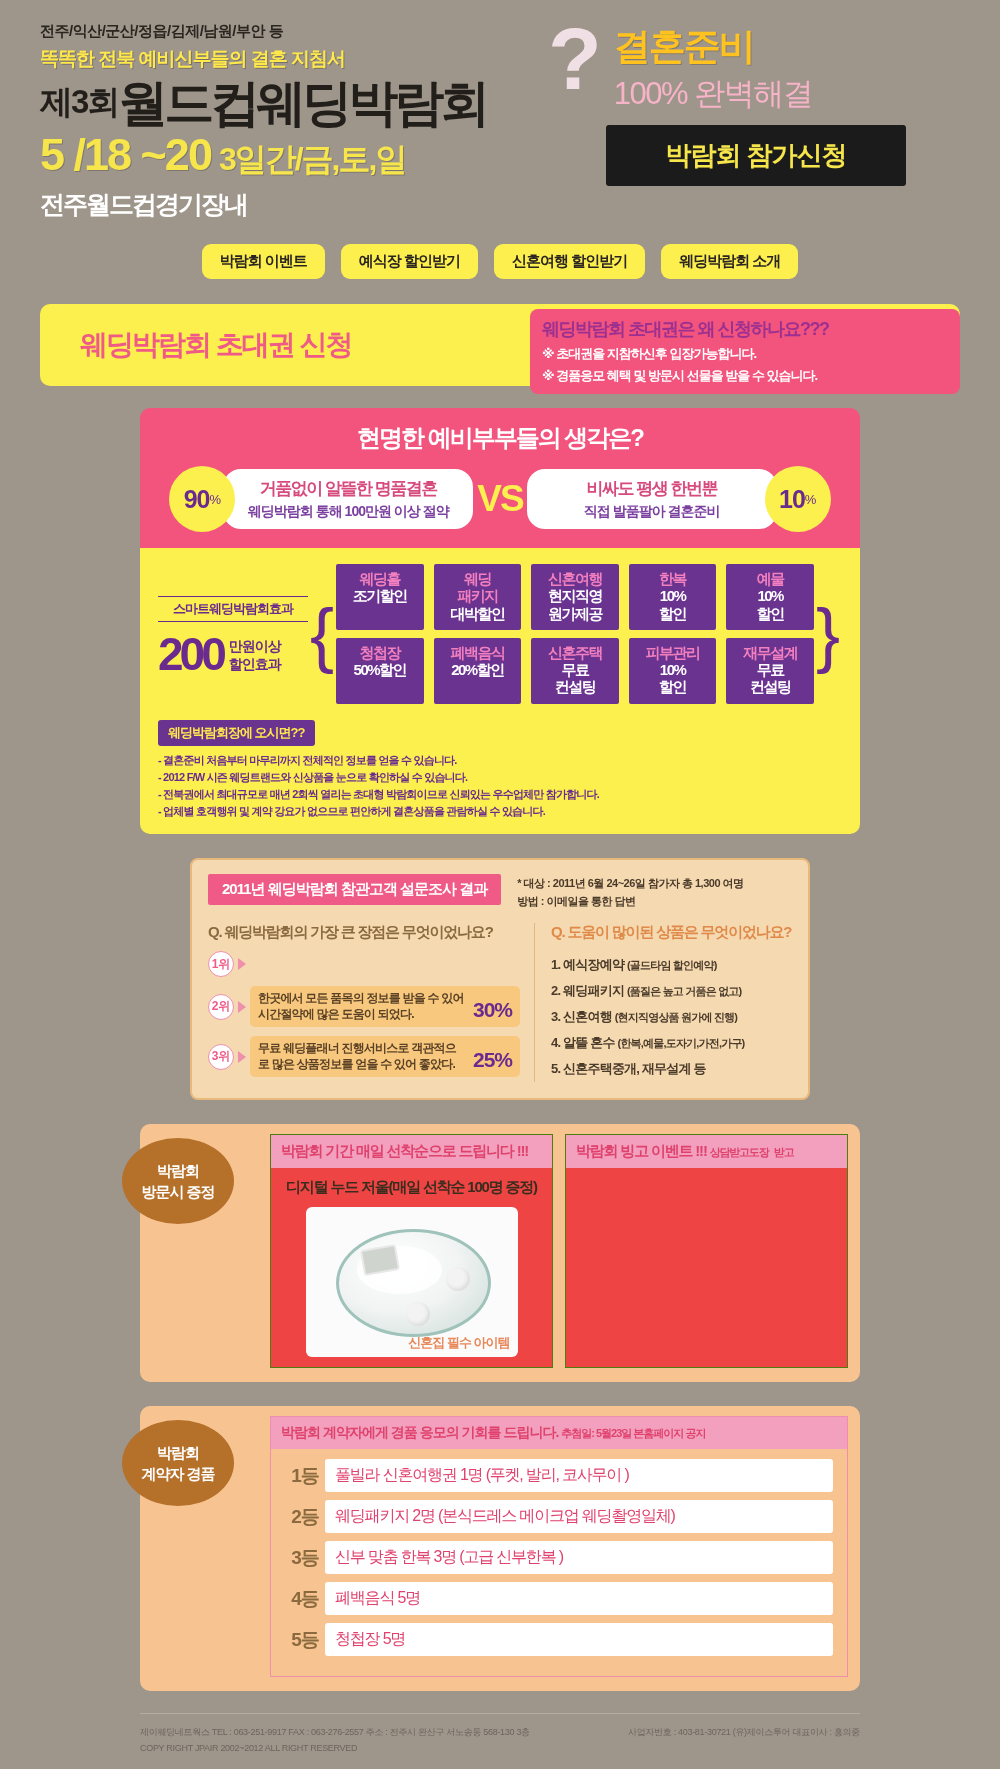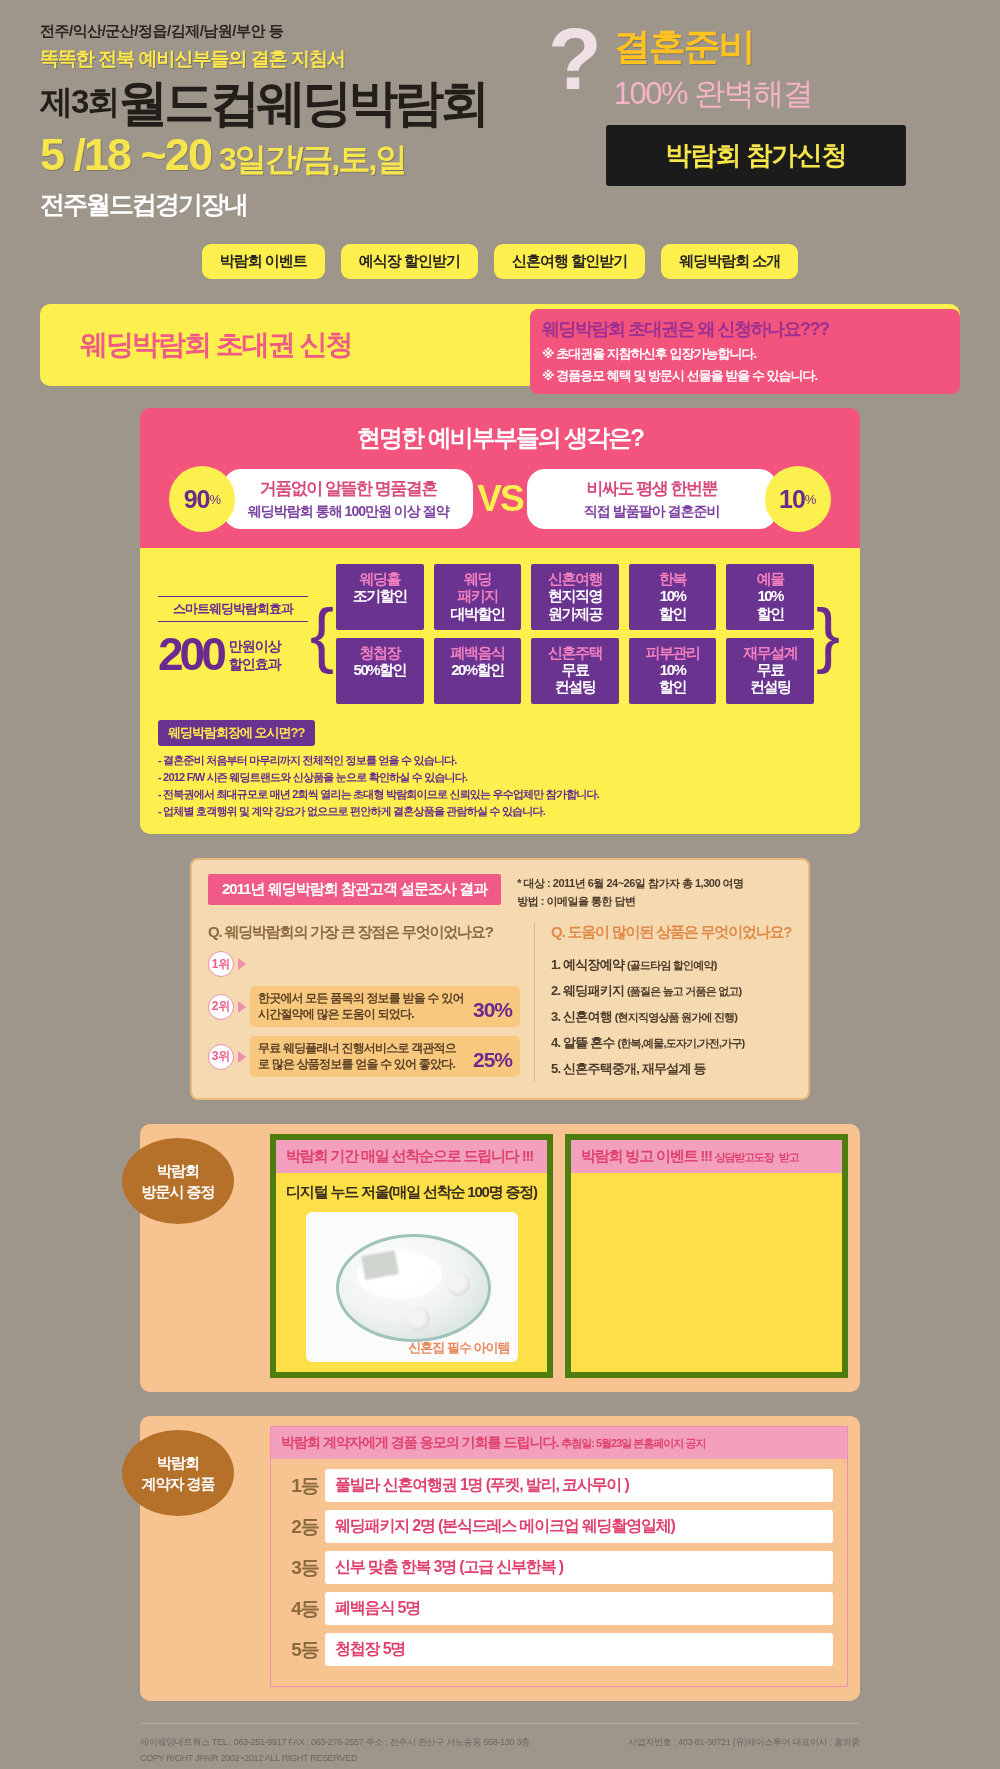--- a/index.html
+++ b/index.html
@@ -119,21 +119,21 @@
   .prod-list li small { font-size: 11px; }
 
   
   .panel-gift { margin: 24px 140px 0 140px; background: #f7c491; border-radius: 10px;
                 padding: 10px 12px 14px 130px; position: relative; min-height: 220px; }
   .gift-oval { position: absolute; left: -18px; top: 14px; width: 112px; height: 86px; border-radius: 50%;
                background: #b5702a; display: flex; flex-direction: column; align-items: center;
                justify-content: center; }
   .gift-oval span { font-size: 15px; font-weight: bold; color: #fff; letter-spacing: -1px; line-height: 1.4; }
   .gift-cols { display: flex; gap: 12px; }
-  .gift-card { flex: 1; border: 6px solid #4d7c0f; background: #fde047; }
+  .gift-card { flex: 1; border: 1px solid #4d7c0f; background: #ef4444; }
   .gift-card-head { background: #f2a0bd; padding: 7px 10px; }
   .gift-card-head .t1 { font-size: 15px; font-weight: bold; color: #e0426e; letter-spacing: -1.2px; }
   .gift-card-head .t1 small { font-size: 11px; color: #e0426e; font-family: Liberation Mono, monospace; }
   .gift-card-body { padding: 10px; text-align: center; }
   .gift-desc { font-size: 15px; font-weight: bold; color: #3a2d1e; letter-spacing: -1.2px; }
   .scale-img { margin: 10px auto 0 auto; width: 212px; height: 150px; background: #fbfbfb; border-radius: 6px;
                position: relative; overflow: hidden; }
   .scale-glass { position: absolute; left: 30px; top: 22px; width: 155px; height: 108px; border-radius: 50%;
                  background: radial-gradient(ellipse at 38% 32%, #ffffff 0%, #f1f4f3 48%, #dfe8e5 72%, #cfdbd7 100%);
                  border: 3px solid #9fc3ba; }
@@ -159,21 +159,21 @@
   .prize-oval span { font-size: 15px; font-weight: bold; color: #fff; letter-spacing: -1px; line-height: 1.4; }
   .prize-inner { border: 1px solid #ef8fae; }
   .prize-head { background: #f2a0bd; padding: 7px 10px; font-size: 14px; font-weight: bold;
                 color: #e0426e; letter-spacing: -1px; }
   .prize-head small { font-size: 11px; }
   .prize-body { padding: 10px 14px 12px 14px; }
   .prize-row { display: flex; align-items: center; margin-bottom: 8px; }
   .prize-rank { width: 40px; flex: 0 0 auto; font-size: 19px; font-weight: bold; color: #8a6a3e;
                 letter-spacing: -1px; text-align: center; }
   .prize-bar { flex: 1; background: #fff; border-radius: 3px; padding: 6px 10px; font-size: 16px;
-               font-weight: bold; color: #e0426e; letter-spacing: -1.2px; }
+               font-weight: normal; color: #e0426e; letter-spacing: -1.2px; }
 
   
   .footer { margin: 22px 140px 0 140px; border-top: 1px solid #b5ada3; padding-top: 10px;
             display: flex; justify-content: space-between; padding-bottom: 20px; }
   .foot-l, .foot-r { font-size: 9px; color: #6d665e; line-height: 1.8; letter-spacing: -0.3px; }
 </style>
 </head>
 <body>
 
 <div class="header">

